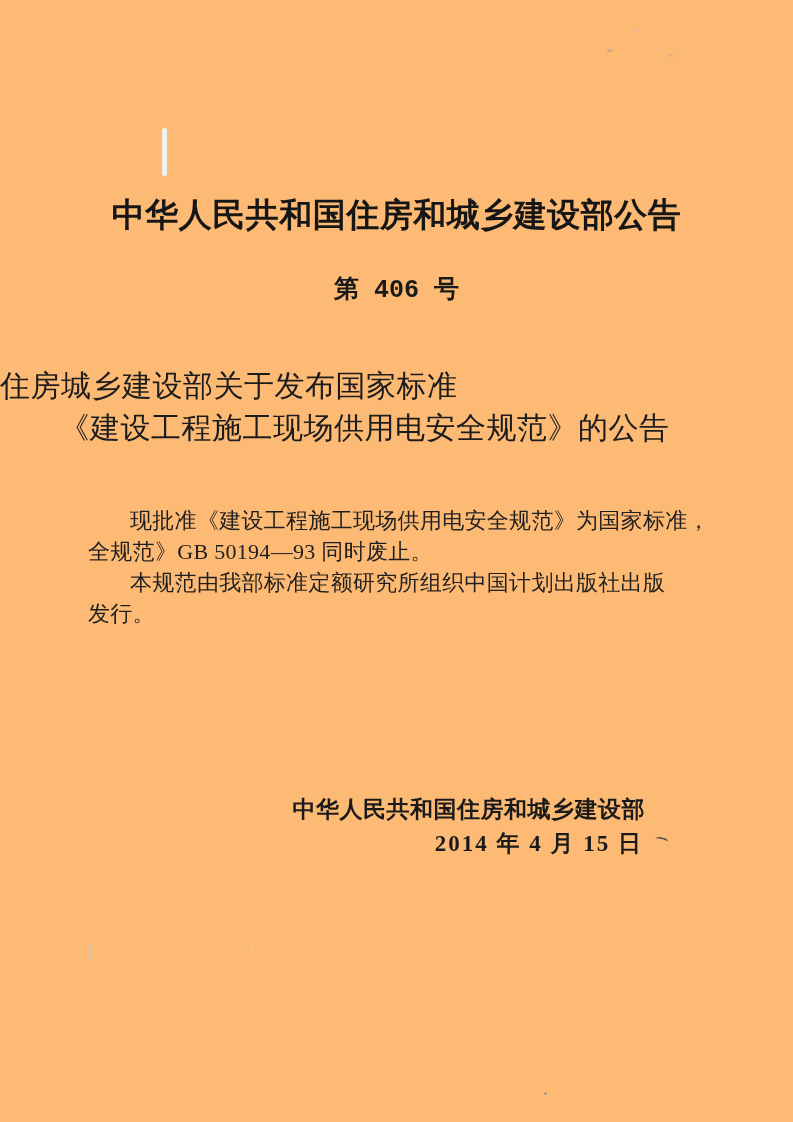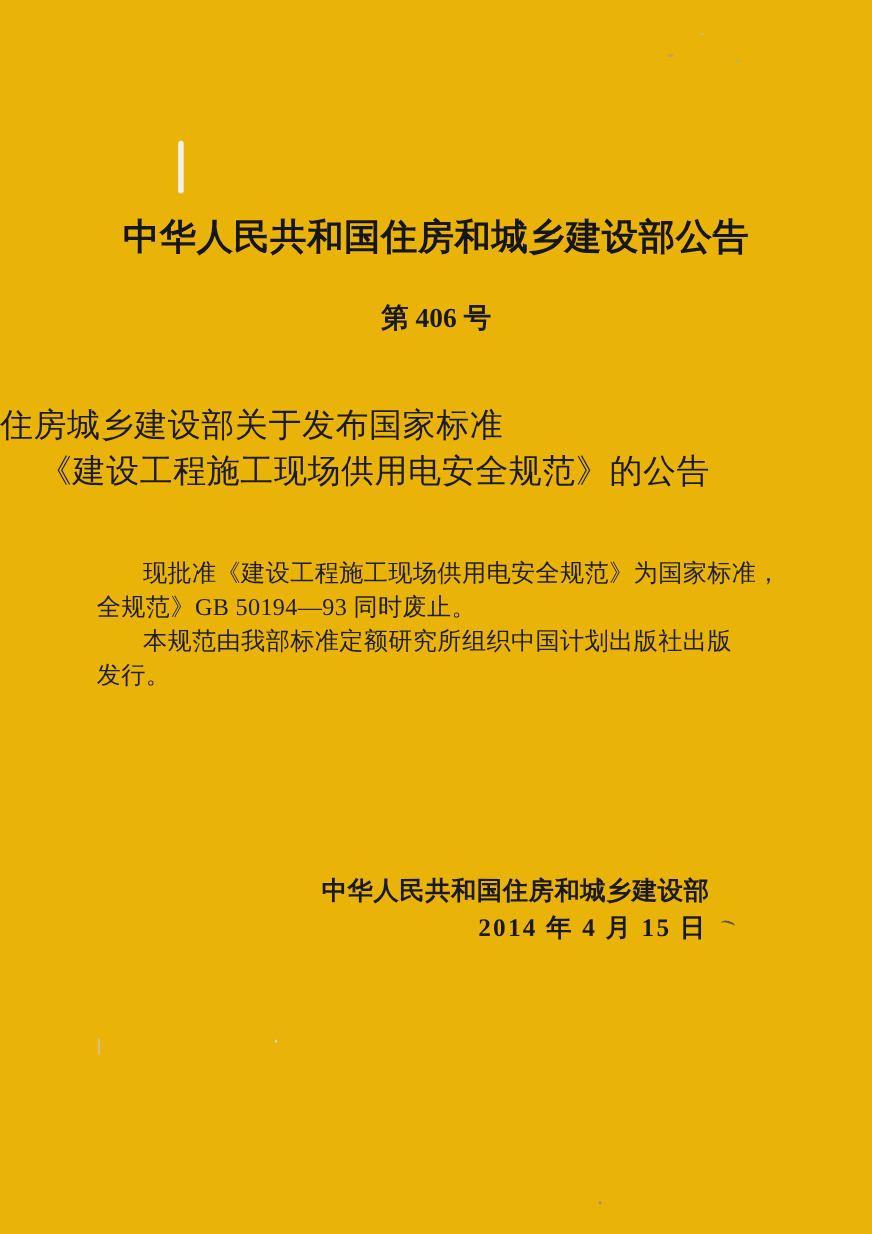--- a/index.html
+++ b/index.html
@@ -5,21 +5,21 @@
   html, body {
     margin: 0;
     padding: 0;
     background: #ffffff;
   }
   .page {
     position: relative;
     width: 793px;
     height: 1122px;
     margin: 0 auto;
-    background: #eab308;
+    background: #fdba74;
     overflow: hidden;
     color: #1a1a1a;
   }
   
   .doc-title {
     position: absolute;
     top: 193px;
     left: 0;
     width: 793px;
     text-align: center;
@@ -28,21 +28,21 @@
     font-size: 33px;
     letter-spacing: 0.5px;
     color: #161616;
   }
   .issue-number {
     position: absolute;
     top: 272px;
     left: 0;
     width: 793px;
     text-align: center;
-    font-family: Liberation Serif, serif;
+    font-family: Liberation Mono, monospace;
     font-weight: bold;
     font-size: 25px;
     color: #1a1a1a;
   }
   .subtitle-line1 {
     position: absolute;
     top: 366px;
     left: 0;
     width: 793px;
     text-align: left;
@@ -56,20 +56,21 @@
     position: absolute;
     top: 408px;
     left: 0;
     width: 681px;
     text-align: center;
     font-family: Liberation Sans, sans-serif;
     font-size: 30px;
     font-weight: 500;
     letter-spacing: 0.5px;
     color: #1c1c1c;
+    padding-left: 24px;
   }
   .body-block {
     position: absolute;
     top: 505px;
     left: 88px;
     width: 625px;
     font-family: "Liberation Serif", serif;
     font-size: 22px;
     line-height: 31px;
     color: #1f1f1f;

